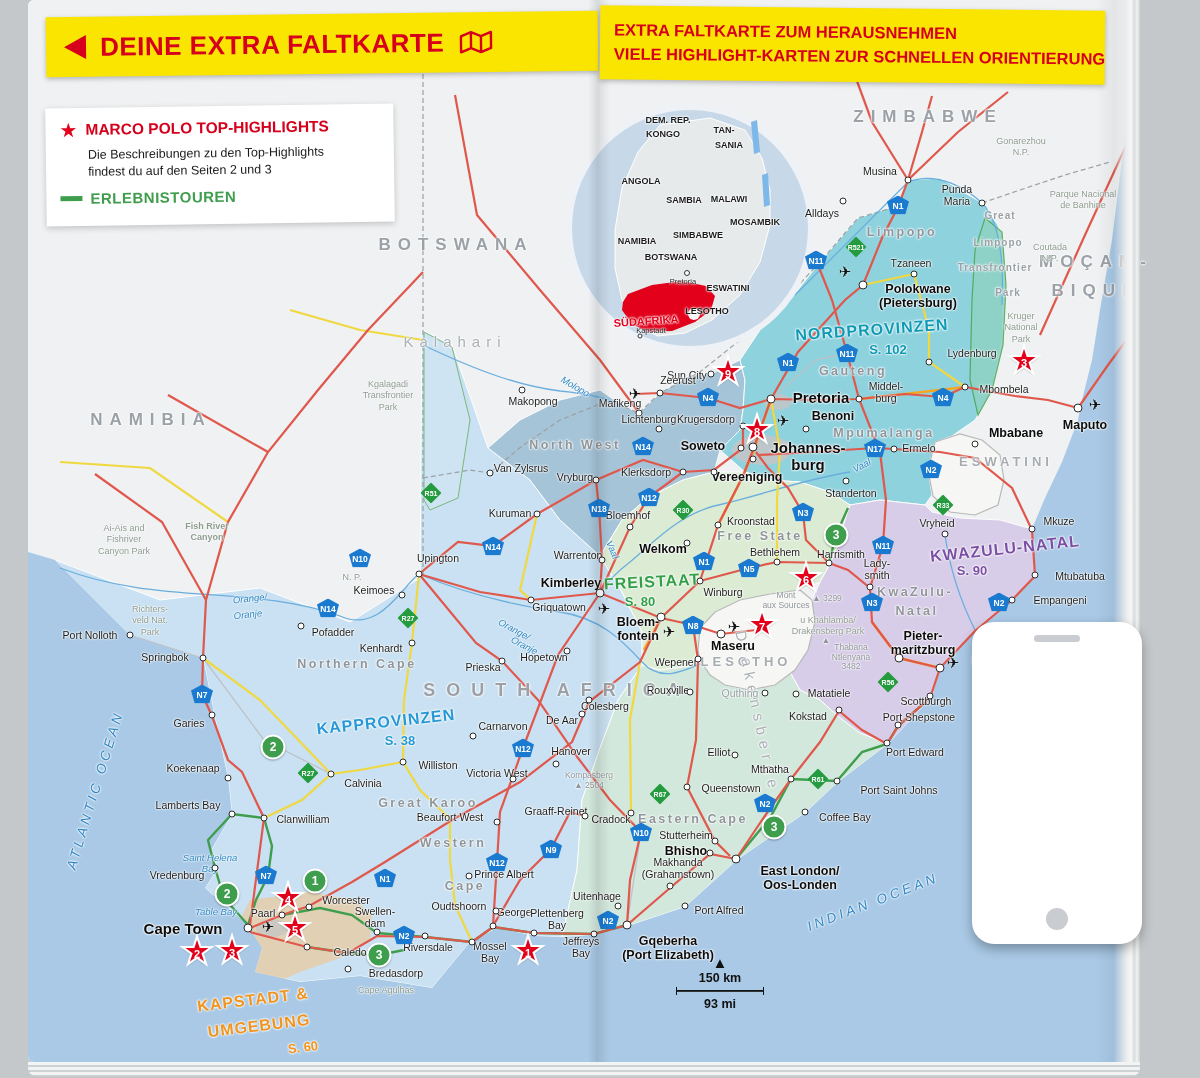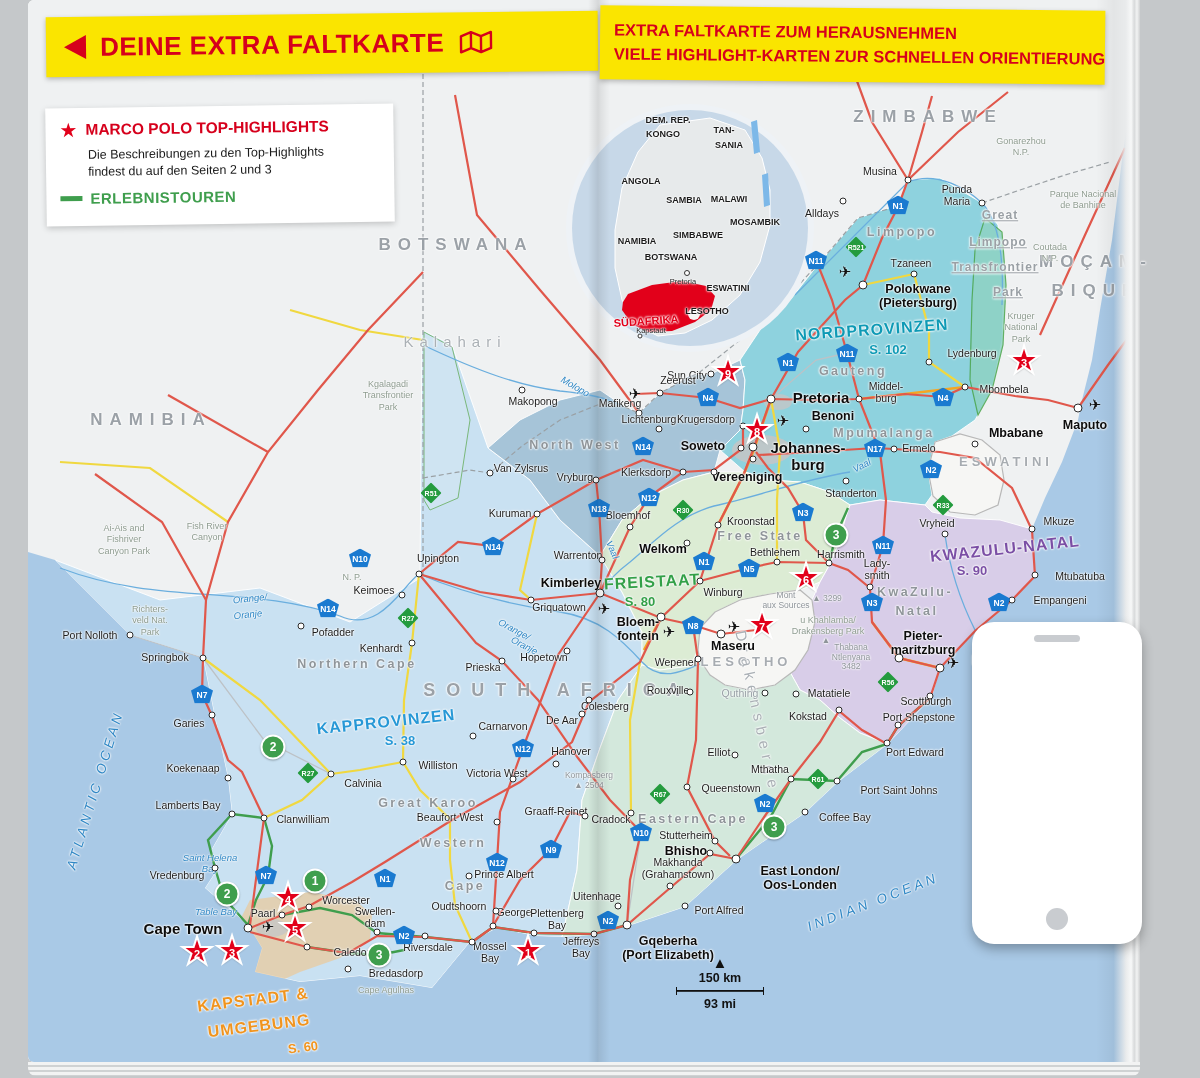--- a/index.html
+++ b/index.html
@@ -8,21 +8,21 @@
   #map-svg{position:absolute;left:0;top:0;width:1200px;height:1078px;}
   #label-layer{position:absolute;left:0;top:0;width:1200px;height:1078px;}
   .ml{position:absolute;transform:translate(-50%,-50%) rotate(var(--rot,0deg));
       white-space:pre-line;text-align:center;line-height:1.12;color:#222;
       text-shadow:0 0 2px #fff,0 0 2px #fff,0 0 3px rgba(255,255,255,.9);pointer-events:none;}
   .country{font-size:17px;letter-spacing:7px;color:#9ba1a7;font-weight:600;white-space:nowrap;}
   .country-xl{font-size:18px;letter-spacing:11px;color:#9ba1a7;font-weight:600;white-space:nowrap;}
   .country-sm{font-size:13px;letter-spacing:4px;color:#a7acb1;font-weight:700;white-space:nowrap;}
   .region{font-size:15px;letter-spacing:6px;color:#aab0b5;white-space:nowrap;}
   .prov{font-size:12.5px;letter-spacing:2.5px;color:#8f959a;font-weight:600;white-space:nowrap;}
-  .prov-sm{font-size:12px;letter-spacing:1px;color:#9aa0a5;font-weight:600;text-decoration:underline;}
+  .prov-sm{font-size:10px;letter-spacing:1px;color:#9aa0a5;font-weight:600;}
   .ch{font-size:16px;font-weight:800;letter-spacing:1px;white-space:nowrap;}
   .ch2{font-size:13px;font-weight:800;}
   .ch-teal{color:#0e9ab5}.ch-green{color:#33a048}.ch-blue{color:#2798d6}
   .ch-purple{color:#7b4fa5}.ch-orange{color:#f0941f}
   .ocean{font-size:13.5px;color:#2f87c5;font-style:italic;letter-spacing:3.5px;white-space:nowrap;}
   .bay{font-size:9.5px;color:#2f87c5;font-style:italic;}
   .river{font-size:9.5px;color:#2f87c5;font-style:italic;white-space:nowrap;}
   .park{font-size:9px;color:#8e9c90;line-height:1.25;}
   .peak{font-size:8.5px;color:#8f959a;}
   .city-xl{font-size:15px;font-weight:800;color:#0c0c0c;}
@@ -280,21 +280,21 @@
     <div class="ml river" style="left: 575px; top: 387px; --rot: 30deg;">Molopo</div>
     <div class="ml park" style="left: 388px; top: 396px;">Kgalagadi
 Transfrontier
 Park</div>
     <div class="ml park" style="left: 150px; top: 621px;">Richters-
 veld Nat.
 Park</div>
     <div class="ml park" style="left: 124px; top: 540px;">Ai-Ais and
 Fishriver
 Canyon Park</div>
-    <div class="ml park" style="left: 207px; top: 532px;">Fish River
+    <div class="ml park" style="left: 207px; top: 532px; font-weight: bold;">Fish River
 Canyon</div>
     <div class="ml park" style="left: 1021px; top: 328px;">Kruger
 National
 Park</div>
     <div class="ml park" style="left: 1021px; top: 147px;">Gonarezhou
 N.P.</div>
     <div class="ml park" style="left: 1083px; top: 200px;">Parque Nacional
 de Banhine</div>
     <div class="ml park" style="left: 1050px; top: 253px;">Coutada
 N.P.</div>

